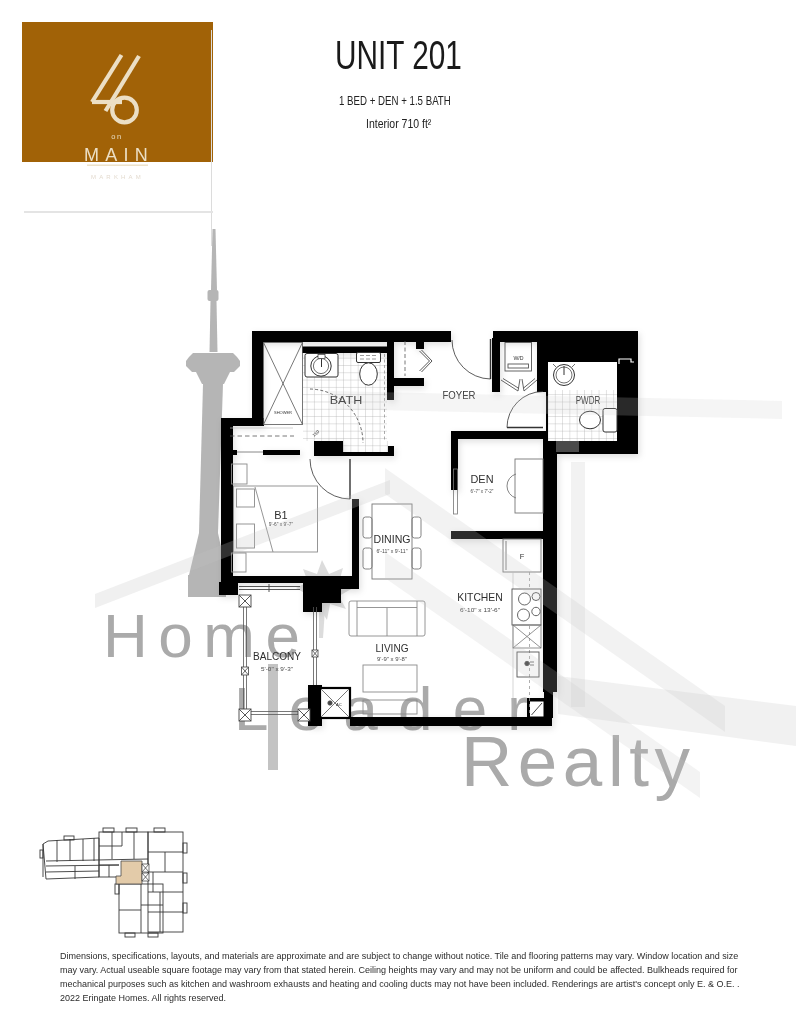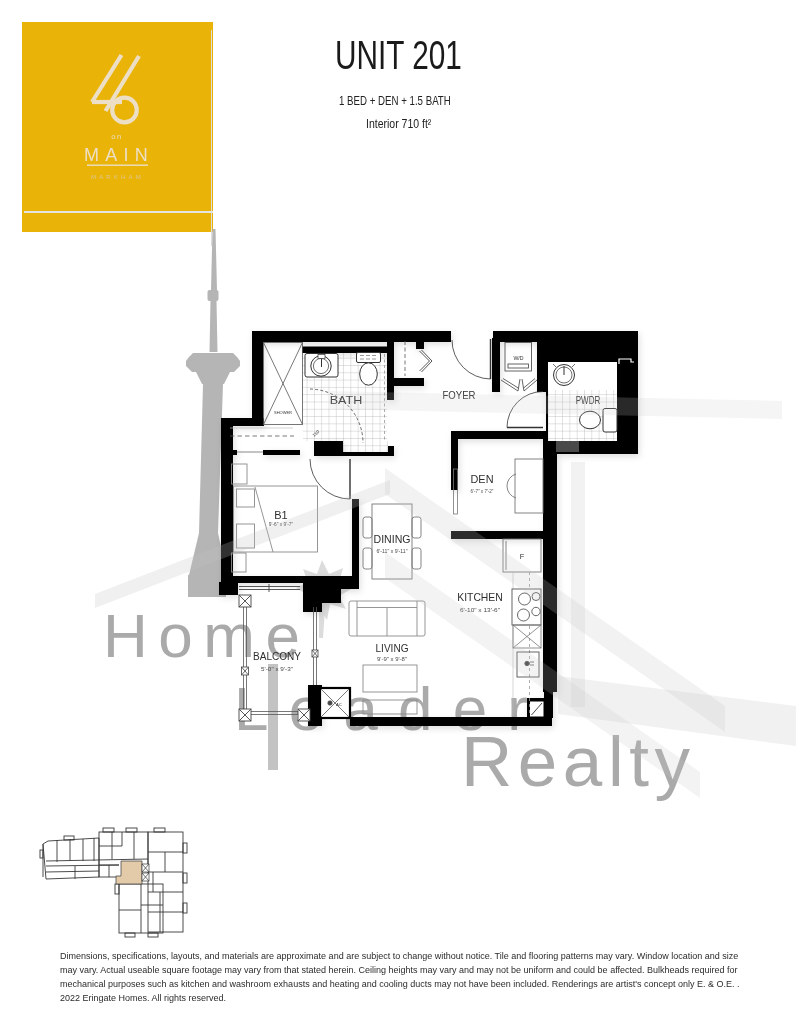--- a/index.html
+++ b/index.html
@@ -2,21 +2,21 @@
 <html><head>
 <meta charset="utf-8">
 <style>
   html,body{margin:0;padding:0;background:#ffffff;}
   body{width:796px;height:1030px;position:relative;overflow:hidden;font-family:"Liberation Sans",sans-serif;}
   .abs{position:absolute;}
 </style>
 </head>
 <body>
 
-<div class="abs" style="left:22px;top:22px;width:191px;height:210px;background:#eab308;">
+<div class="abs" style="left:22px;top:22px;width:191px;height:140px;background:#a16207;">
 <svg width="189" height="188" viewBox="0 0 189 188" style="position:absolute;left:0;top:0;">
 
   <g stroke="#ecdfc5" stroke-width="4.2" fill="none">
     <line x1="117" y1="34" x2="83.5" y2="89"></line>
     <line x1="99.5" y1="33" x2="70" y2="80"></line>
     <line x1="70" y1="80" x2="100" y2="80"></line>
     <circle cx="102.5" cy="88" r="12.3"></circle>
   </g>
 
   <text x="95" y="117" fill="#e8dcc2" font-size="7.5" letter-spacing="1.5" text-anchor="middle">on</text>

